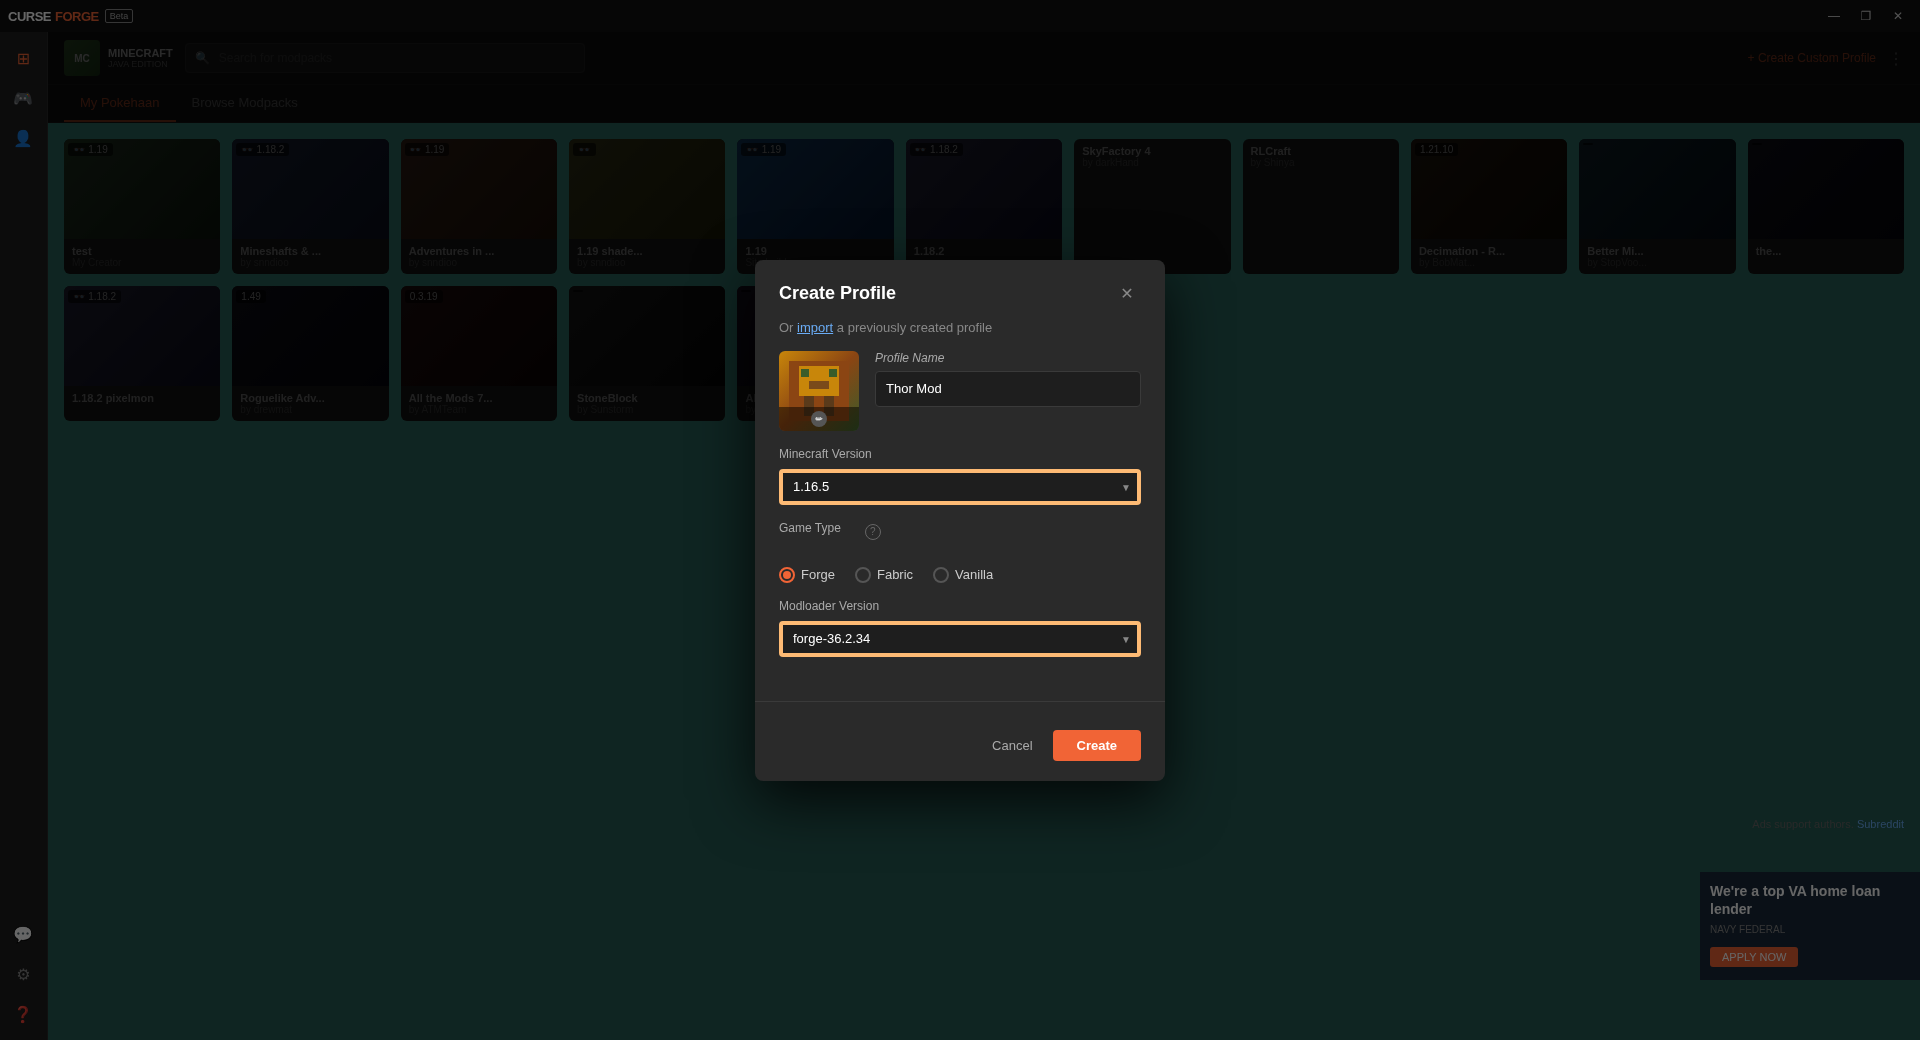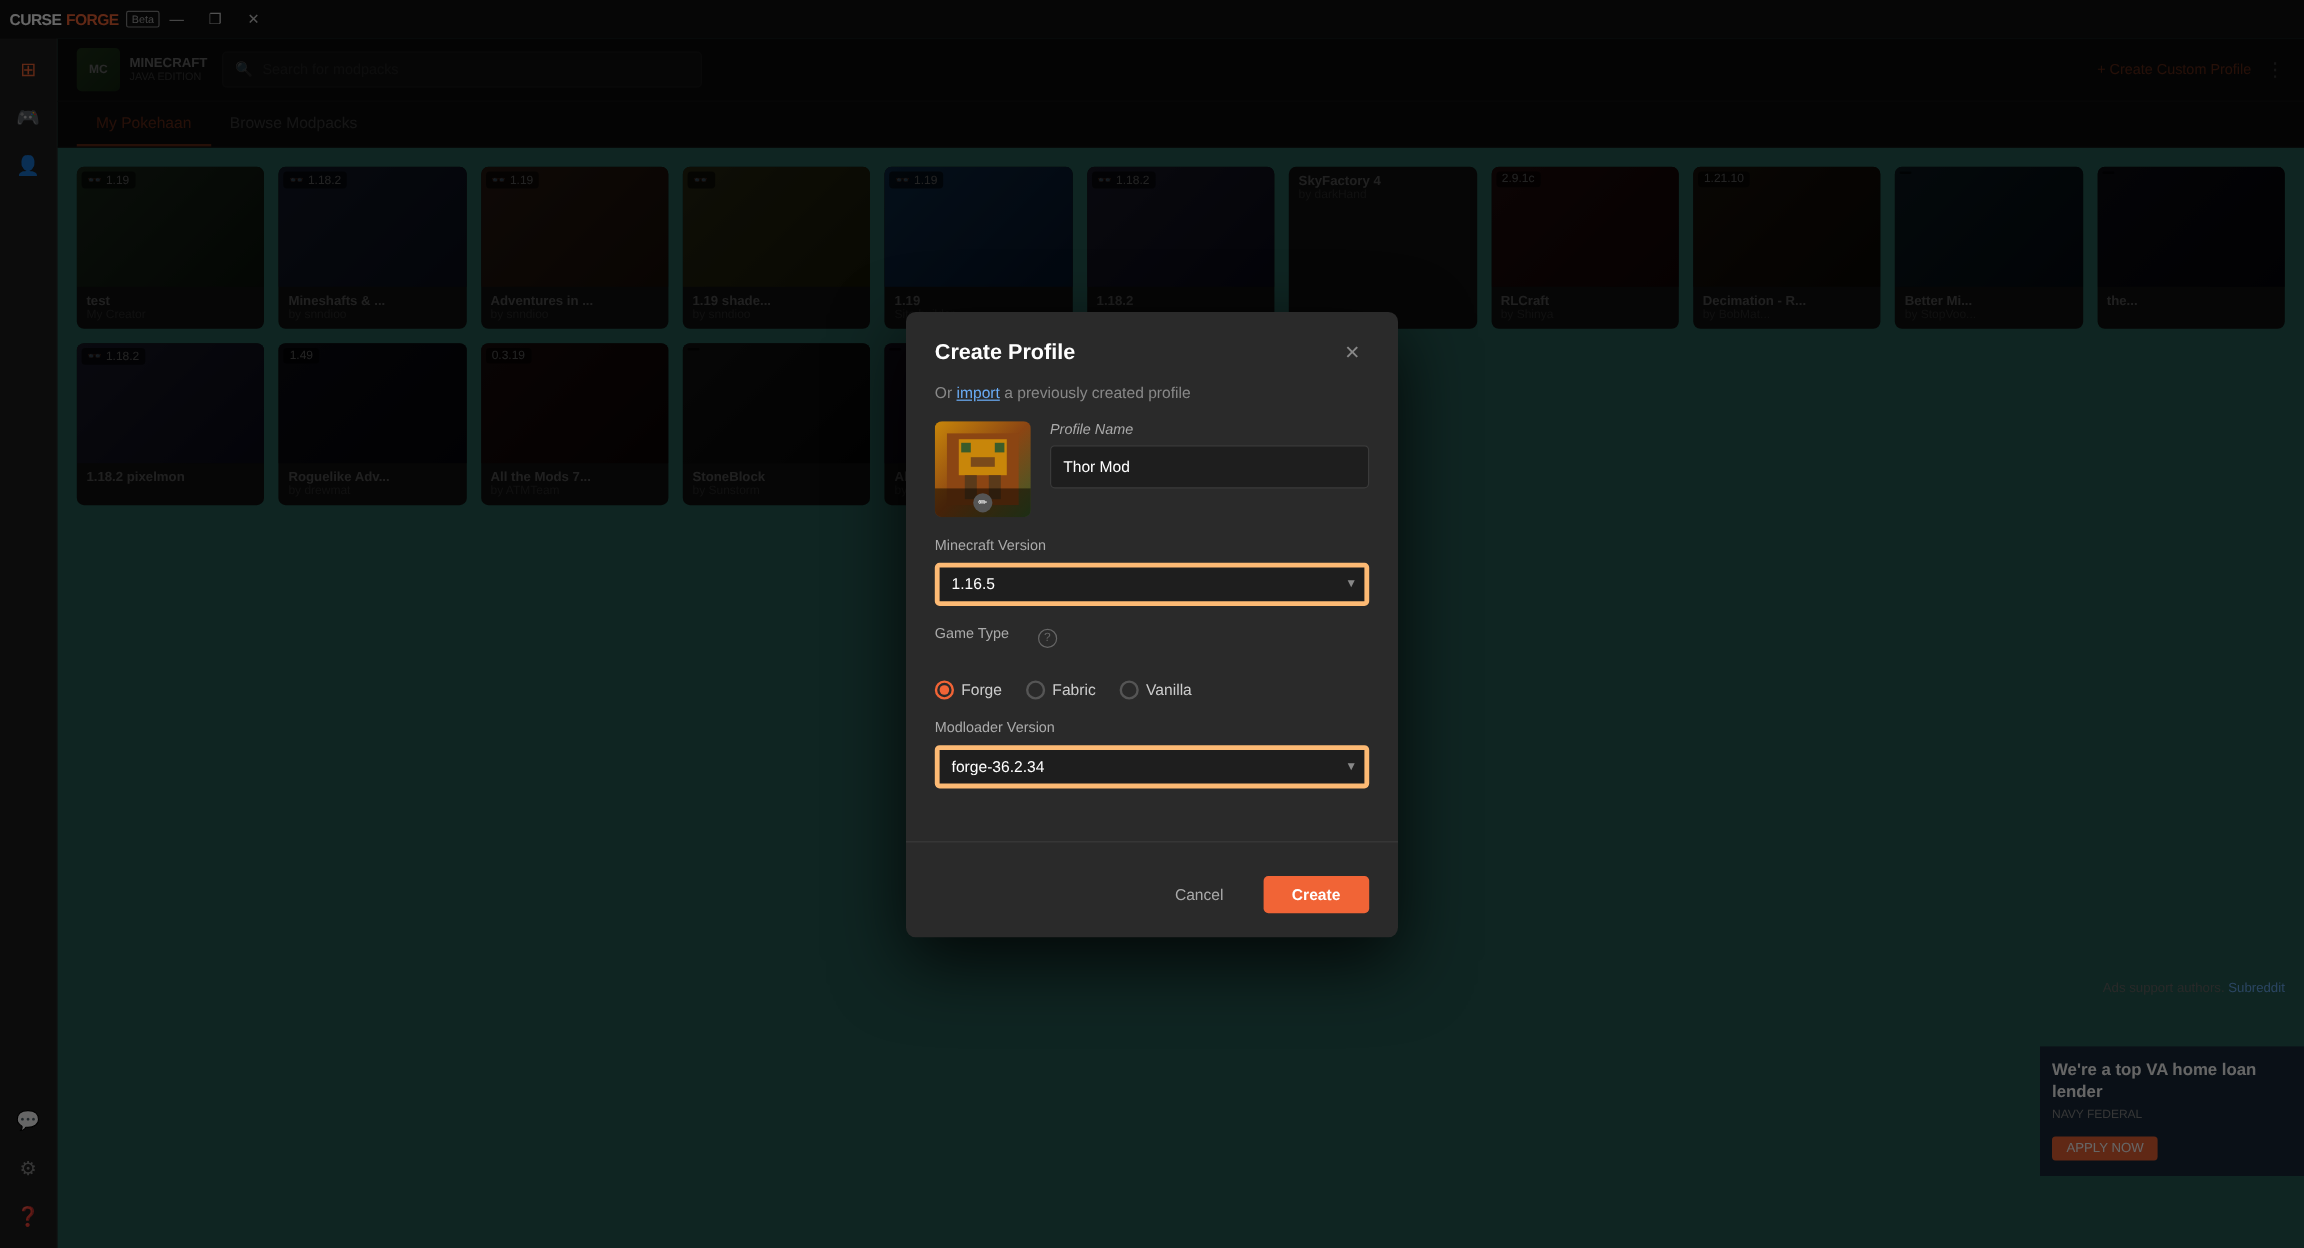--- a/index.html
+++ b/index.html
@@ -12,20 +12,21 @@
       position: relative;
     }
 
     
     .titlebar {
       width: 100%;
       height: 32px;
       background: #111;
       display: flex;
       align-items: center;
+      justify-content: space-between;
       padding: 0 8px;
       position: relative;
       z-index: 10;
     }
     .titlebar-left {
       display: flex;
       align-items: center;
       gap: 6px;
     }
     .curseforge-logo {
@@ -461,21 +462,21 @@
       height: 1px;
       background: #3a3a3a;
       margin: 8px 0 16px;
     }
 
     
     .modal-footer {
       display: flex;
       justify-content: flex-end;
       align-items: center;
-      gap: 17px;
+      gap: 4px;
       padding: 12px 24px 20px;
     }
     .btn-cancel {
       background: transparent;
       border: none;
       color: #aaa;
       font-size: 13px;
       cursor: pointer;
       padding: 8px 16px;
     }
@@ -646,23 +647,20 @@
           </div>
         </div>
 
         <div class="modpack-card">
           <div class="modpack-info">
             <div class="modpack-name">SkyFactory 4</div>
             <div class="modpack-author">by darkHand</div>
           </div>
         </div>
         <div class="modpack-card">
-          <div class="modpack-thumb card-rl">
-            <span class="modpack-version">2.9.1c</span>
-          </div>
           <div class="modpack-info">
             <div class="modpack-name">RLCraft</div>
             <div class="modpack-author">by Shinya</div>
           </div>
         </div>
         <div class="modpack-card">
           <div class="modpack-thumb card-dec">
             <span class="modpack-version">1.21.10</span>
           </div>
           <div class="modpack-info">

